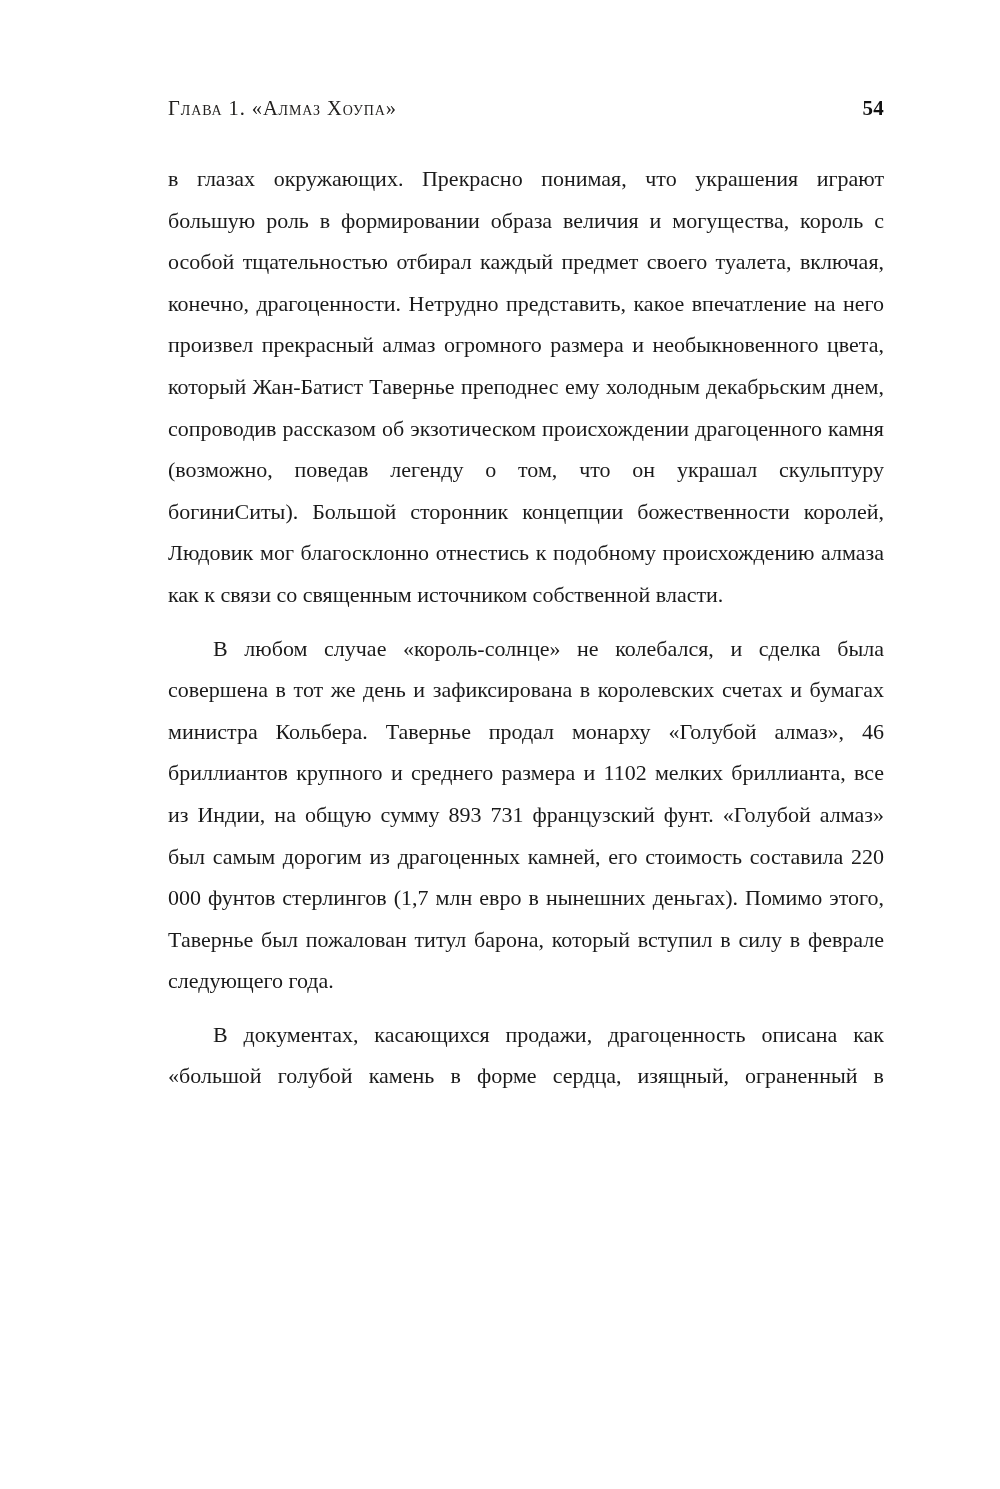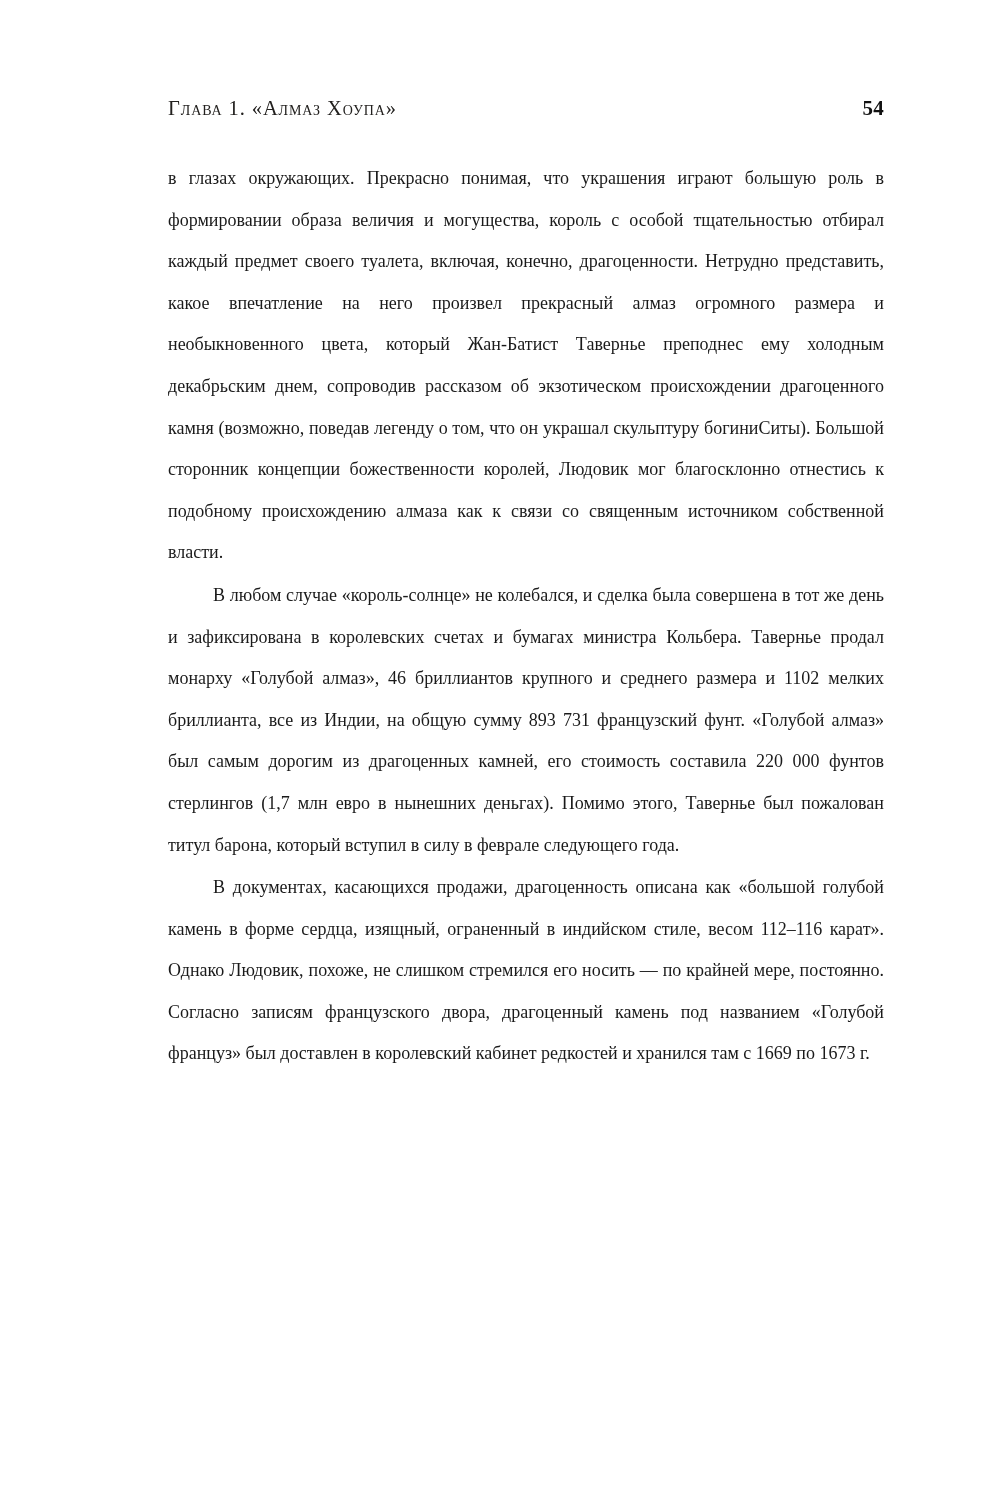--- a/index.html
+++ b/index.html
@@ -43,31 +43,31 @@
   .textblock {
     position: absolute;
     left: 168px;
     top: 158px;
     width: 716px;
   }
   .para {
     margin: 0;
     text-align: justify;
     text-justify: inter-word;
-    font-size: 18px;
+    font-size: 22px;
     line-height: 41.6px;
     color: #1a1a1a;
     hyphens: manual;
     -webkit-hyphens: manual;
   }
   .para.indent {
     text-indent: 45px;
   }
   .para + .para {
-    margin-top: 1px;
+    margin-top: 12px;
   }
 </style>
 </head>
 <body>
 
 <div class="page">
 
   <div class="running-head">
     <span class="chapter-label">Глава 1. «Алмаз Хоупа»</span>
     <span class="folio">54</span>

